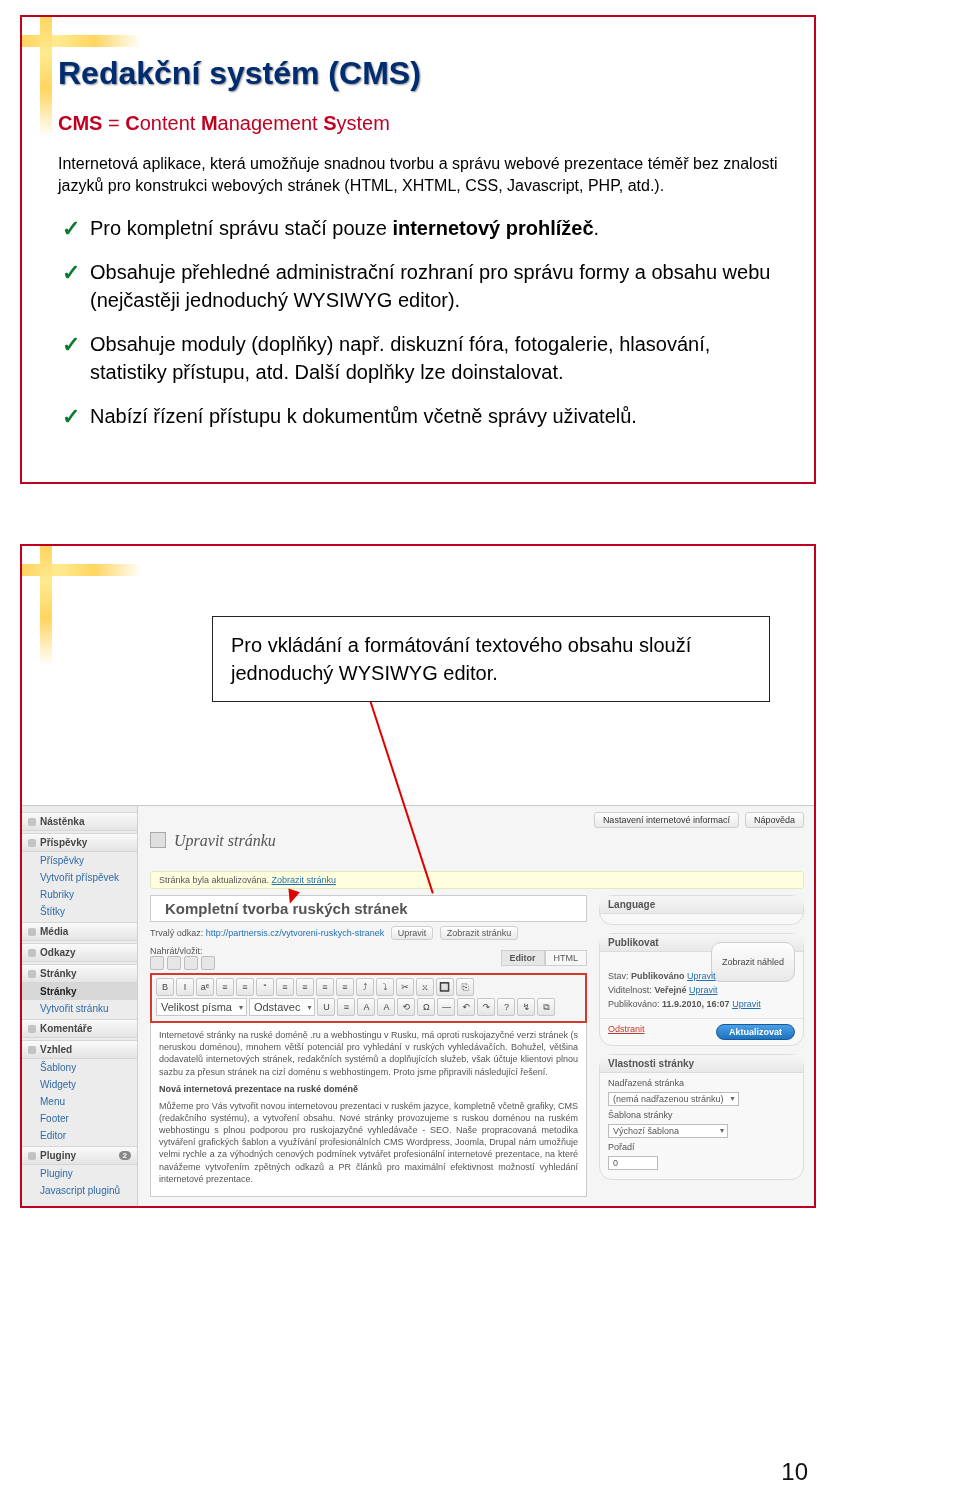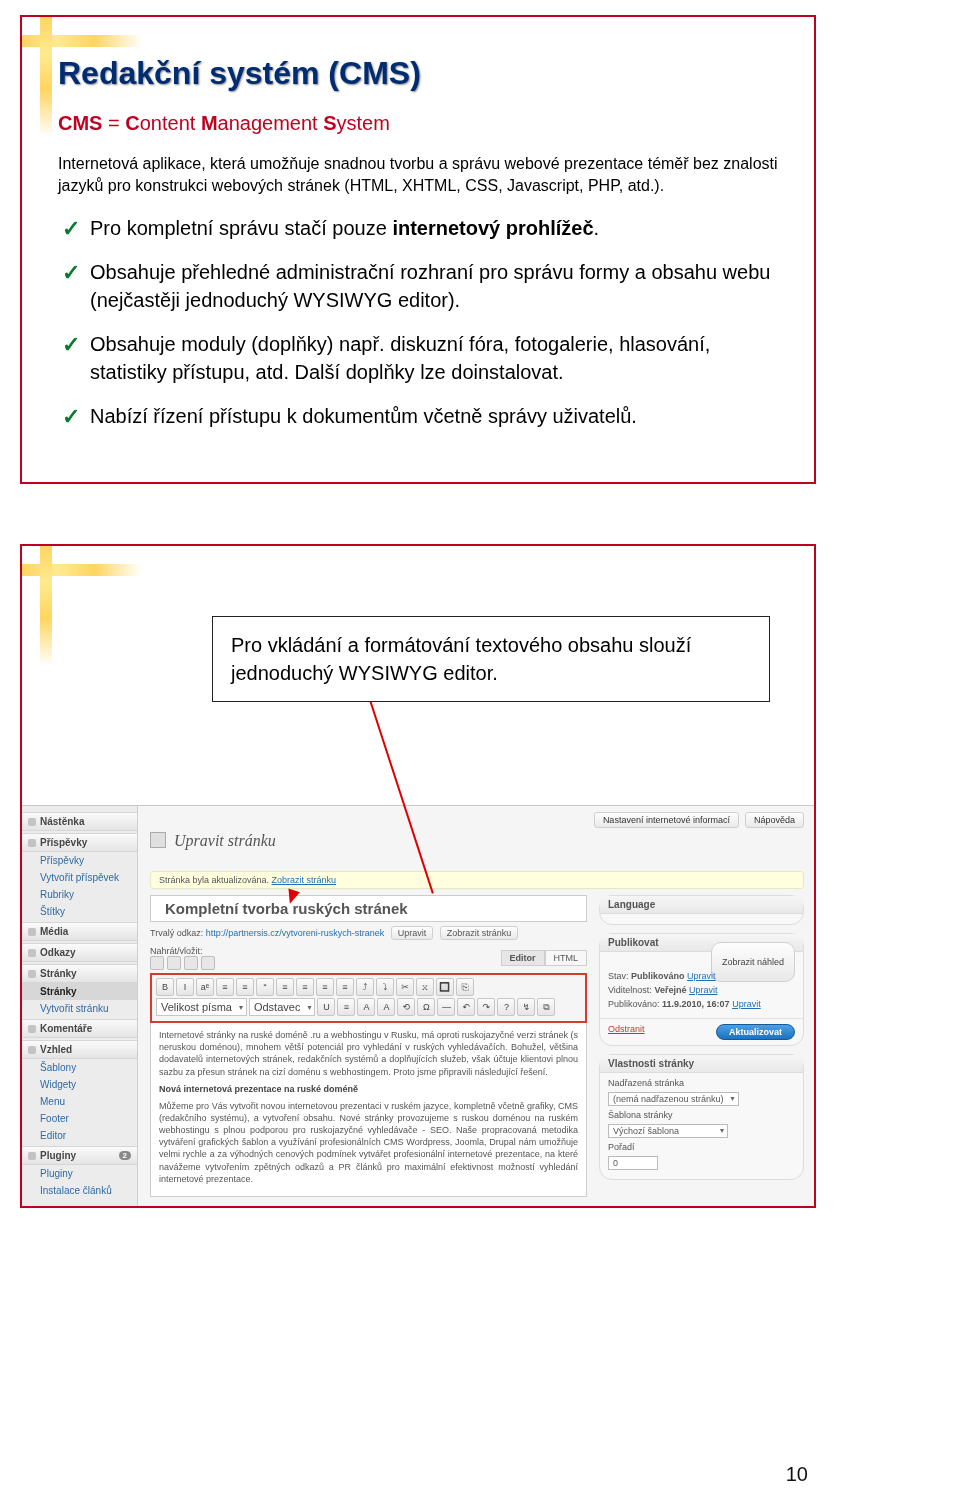--- a/index.html
+++ b/index.html
@@ -256,21 +256,21 @@
   .btn-grey{
     background:linear-gradient(#fdfdfd,#e9e9e9);border:1px solid #cfcfcf;border-radius:10px;
     padding:14px 10px;font-size:9px;color:#444;
   }
   .danger{color:#c0392b;font-size:9px;text-decoration:underline;}
   .num-input{
     border:1px solid #bbb;background:#fff;padding:1px 4px;width:40px;font-size:9px;display:inline-block;
   }
 
   .page-number{
-    position:absolute; right:28px; bottom:8px; font-size:20px; color:#111;
+    position:absolute; right:28px; bottom:8px; font-size:24px; color:#111;
   }
 </style>
 </head>
 <body>
 
 <div class="page">
 
   <div class="slide1">
     <span class="decor-h"></span>
     <span class="decor-v"></span>
@@ -357,21 +357,21 @@
           <div class="side-sub">Footer</div>
           <div class="side-sub">Editor</div>
         </div>
         <div class="side-group">
           <div class="side-head">
               <span class="ic"></span>
               <span>Pluginy</span>
               <span class="badge">2</span>
             </div>
           <div class="side-sub">Pluginy</div>
-          <div class="side-sub">Instalace článků</div>
+          <div class="side-sub">Javascript pluginů</div>
         </div>
       </div>
 
       <div class="cms-main">
         <div class="topbar">
           <span class="chip">Nastavení internetové informací</span>
           <span class="chip">Nápověda</span>
         </div>
         <div class="page-h">
           <span class="edit-ic"></span>

